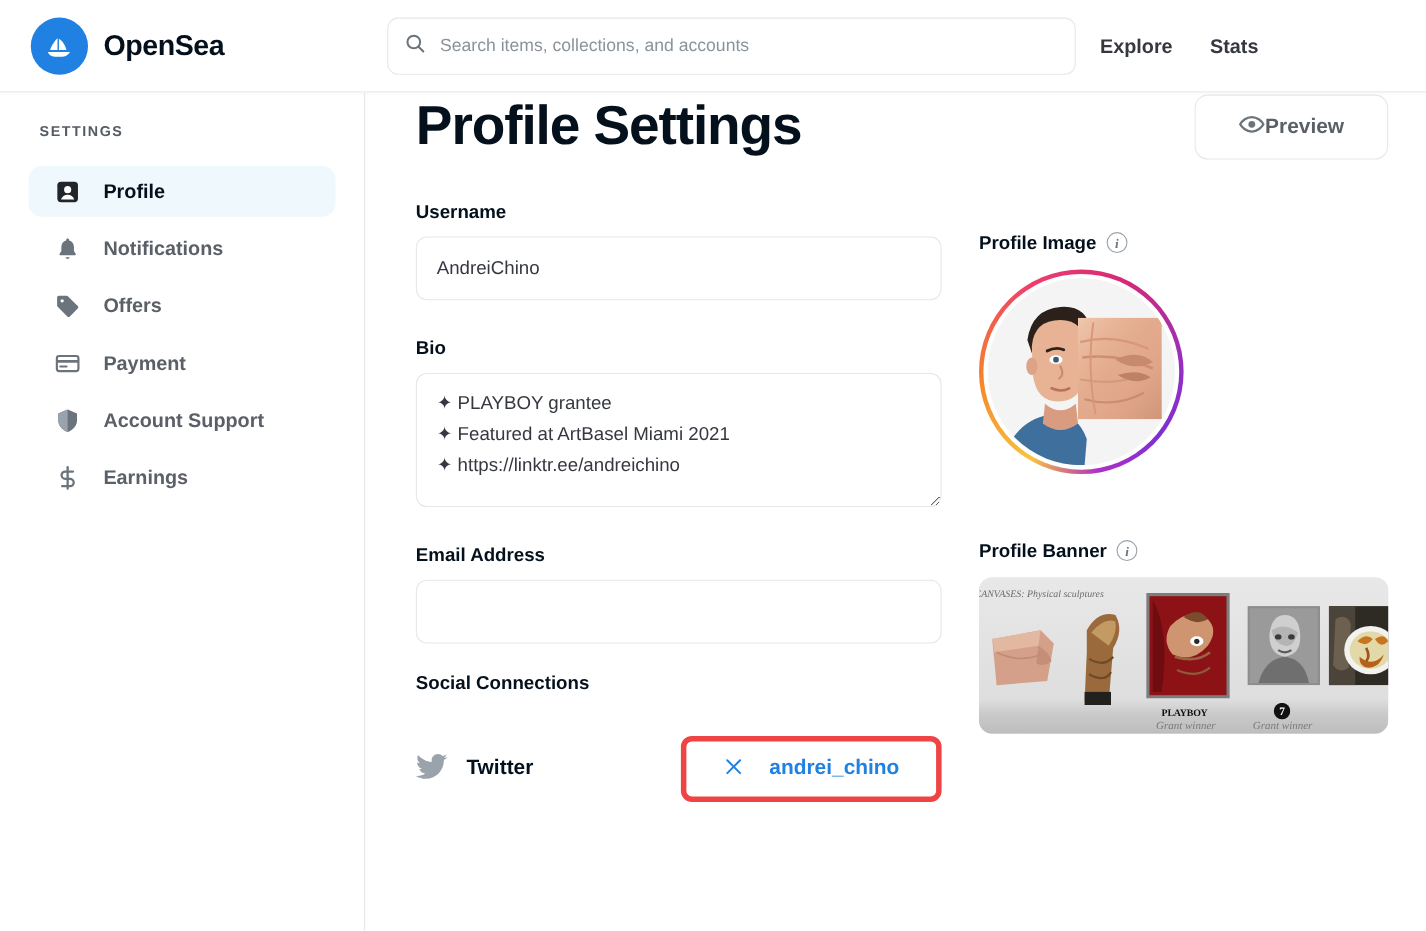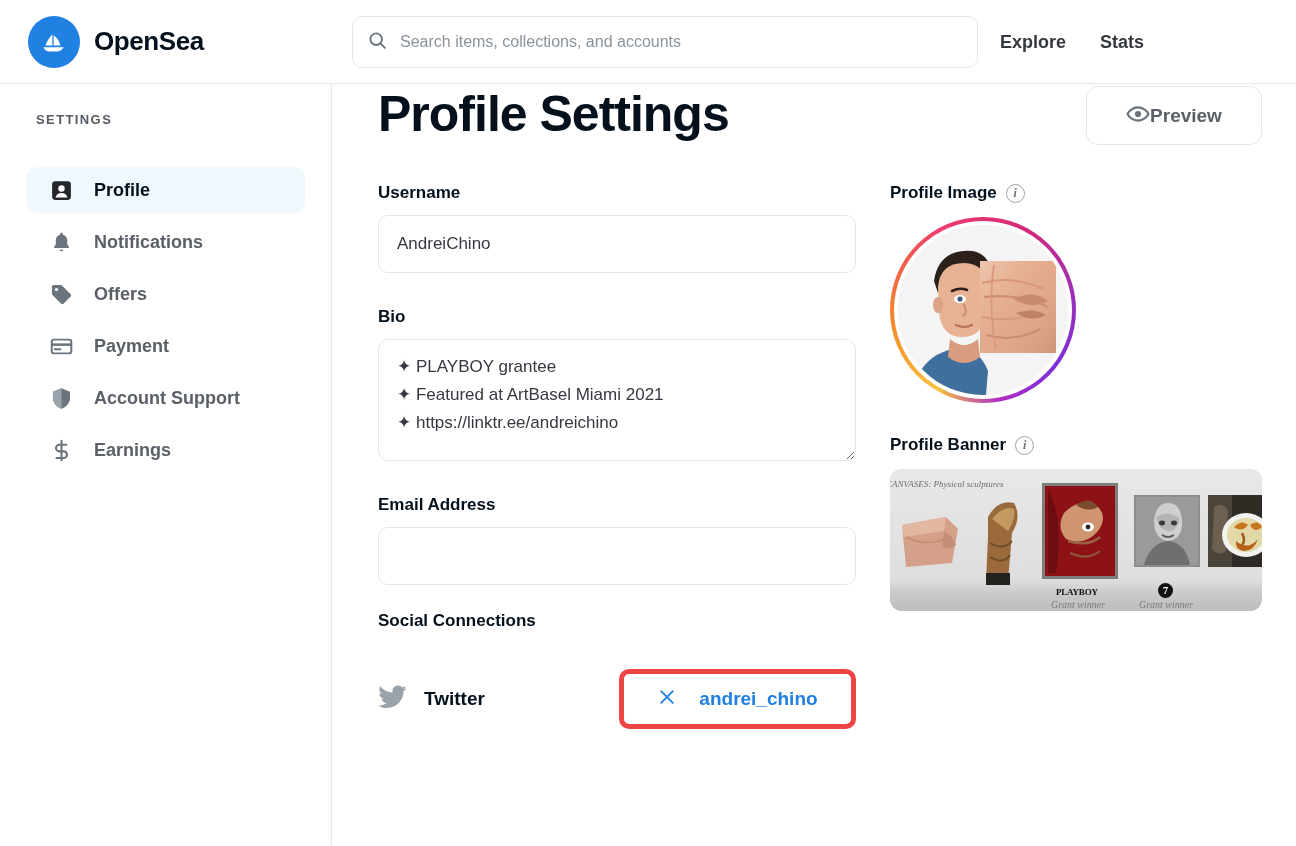--- a/index.html
+++ b/index.html
@@ -100,21 +100,21 @@
     background: #ffffff;
     border-right: 1px solid #e5e8eb;
     padding-top: 28px;
   }
   .sidebar-title {
     font-size: 13px;
     font-weight: bold;
     letter-spacing: 1.4px;
     color: #545b63;
     margin-left: 36px;
-    margin-bottom: 40px;
+    margin-bottom: 24px;
   }
   .nav-item {
     display: flex;
     align-items: center;
     gap: 20px;
     height: 46px;
     margin: 0 26px 6px 26px;
     padding-left: 22px;
     border-radius: 12px;
     cursor: pointer;
@@ -244,26 +244,27 @@
   .tw-chip .handle {
     font-size: 19px;
     font-weight: bold;
     color: #2081e2;
   }
 
   
   .media-col { position: absolute; left: 558px; top: 115px; width: 380px; }
   .media-label {
     display: flex;
-    align-items: center;
+    align-items: flex-start;
     gap: 9px;
     font-size: 17px;
     font-weight: bold;
     color: #04111d;
     margin-bottom: 14px;
+    margin-top: 28px;
   }
   .info-ic {
     width: 19px; height: 19px;
     border-radius: 50%;
     border: 1.6px solid #9aa3ab;
     color: #6b747c;
     font-size: 12px;
     font-weight: bold;
     font-style: italic;
     font-family: "Liberation Serif", serif;

